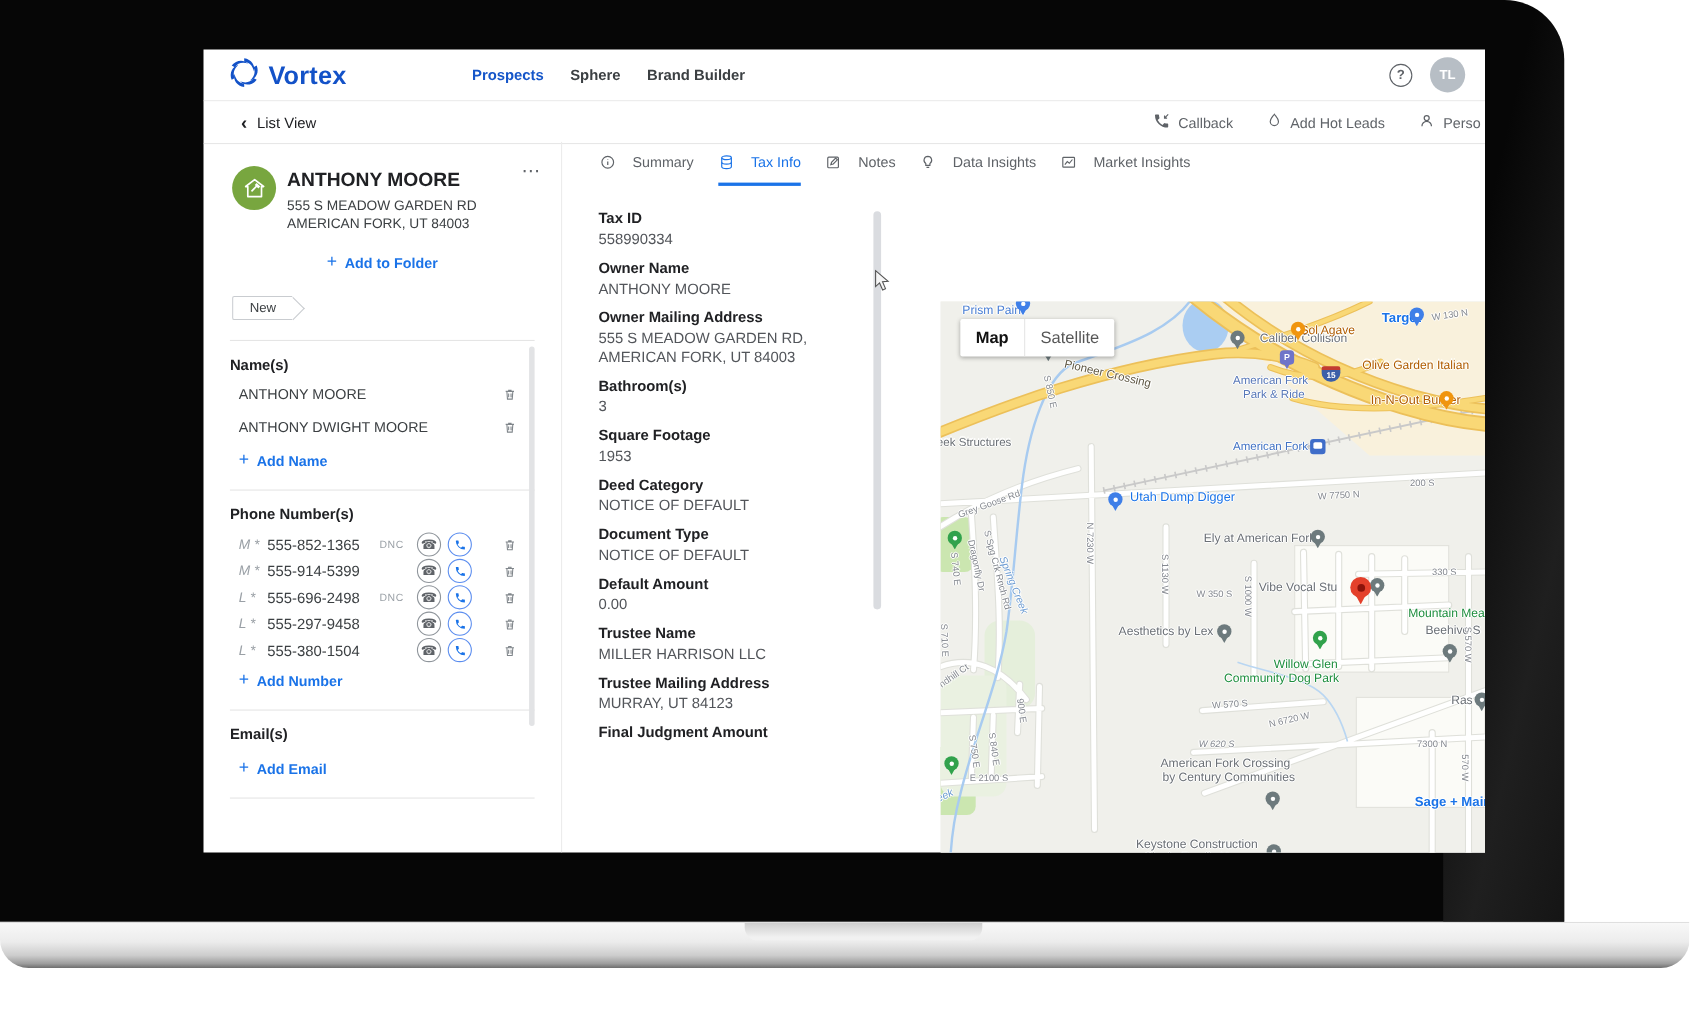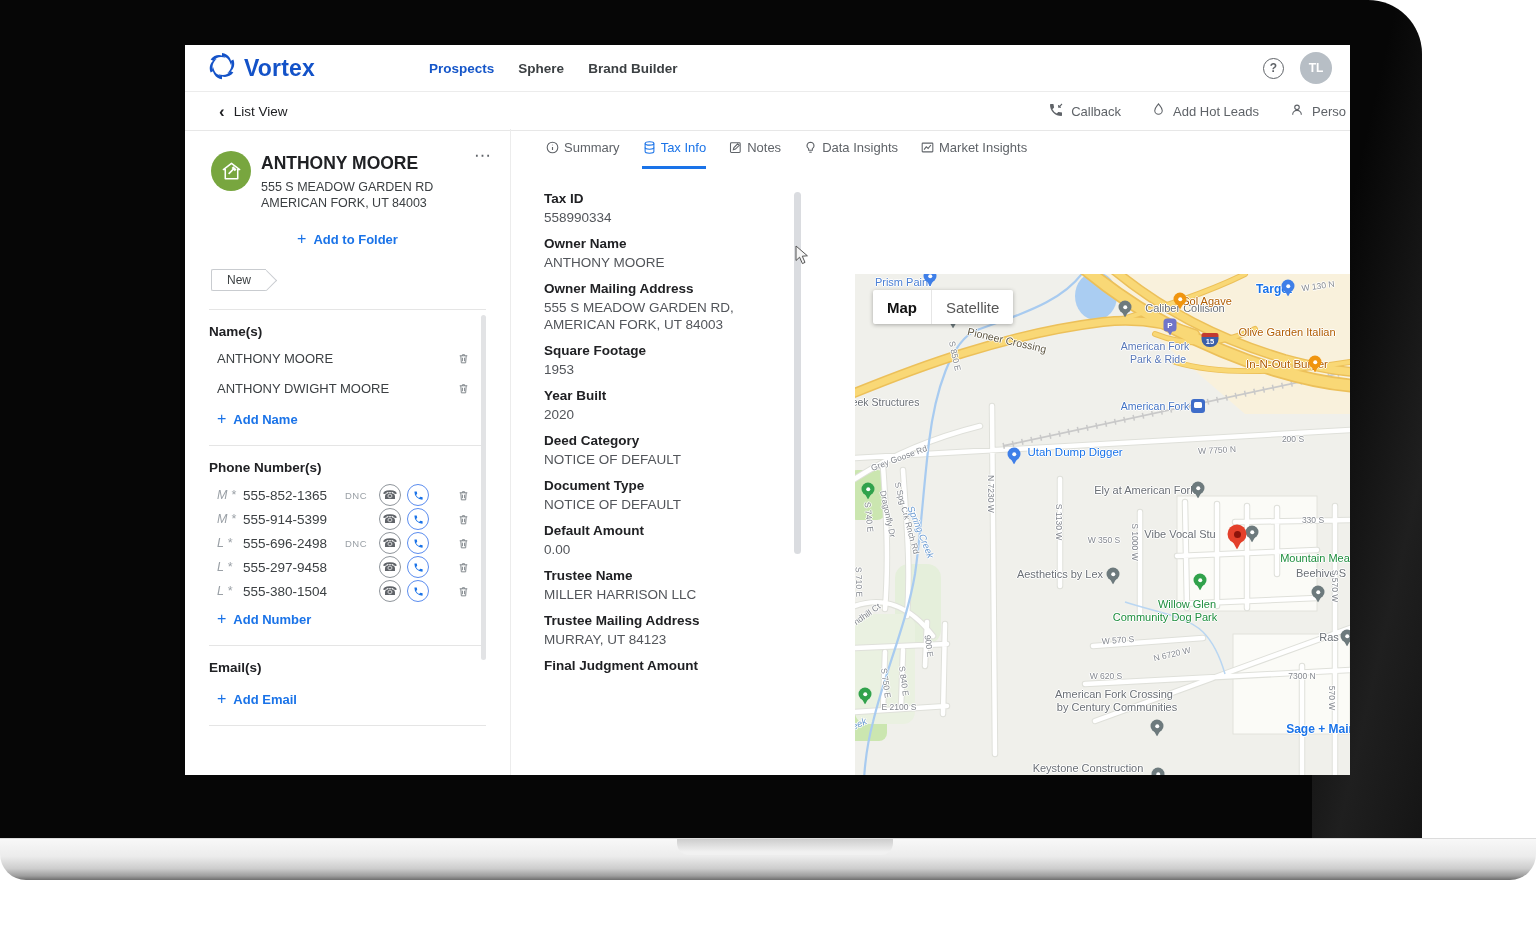--- a/index.html
+++ b/index.html
@@ -68,21 +68,21 @@
   .p-dnc{width:34px;font-size:9.5px;color:#9aa0a6;letter-spacing:.5px;}
   .circ-btn{width:22px;height:22px;border-radius:50%;display:flex;align-items:center;justify-content:center;
       margin-right:6px;cursor:pointer;box-sizing:border-box;}
   .circ-gray{border:1.4px solid #8f959b;color:#5f6368;font-size:12px;line-height:1;}
   .circ-blue{border:1.4px solid #5b8def;}
   .p-trash{margin-left:auto;}
   .lp-scroll{position:absolute;left:296px;top:186px;width:5px;height:345px;background:#e2e3e5;border-radius:3px;}
   
   .panel-mid{width:344px;position:relative;box-sizing:border-box;}
   .tabs{display:flex;align-items:center;gap:22px;padding-left:34px;height:40px;position:absolute;left:0;top:0;width:900px;}
-  .tab{display:flex;align-items:center;gap:4px;font-size:13px;color:#5f6368;cursor:pointer;
+  .tab{display:flex;align-items:center;gap:15px;font-size:13px;color:#5f6368;cursor:pointer;
        height:40px;border-bottom:3px solid transparent;box-sizing:border-box;white-space:nowrap;}
   .tab.active{color:#1a73e8;border-bottom-color:#1a73e8;font-weight:400;}
   .tab.active svg *{stroke:#1a73e8;}
   .tax-fields{position:absolute;left:33px;top:61px;width:240px;}
   .field{margin-bottom:9px;}
   .f-label{font-size:13.5px;font-weight:700;color:#202124;line-height:17px;}
   .f-value{font-size:13.5px;color:#52555a;line-height:17px;margin-top:2px;}
   .mid-scroll{position:absolute;left:283px;top:63px;width:7px;height:362px;background:#dadce0;border-radius:4px;}
   .cursor{position:absolute;left:284px;top:116px;z-index:9;}
   
@@ -412,26 +412,26 @@
             </div>
             <div class="field">
               <div class="f-label">Owner Name</div>
               <div class="f-value">ANTHONY MOORE</div>
             </div>
             <div class="field">
               <div class="f-label">Owner Mailing Address</div>
               <div class="f-value">555 S MEADOW GARDEN RD, AMERICAN FORK, UT 84003</div>
             </div>
             <div class="field">
+              <div class="f-label">Bathroom(s)</div>
+              <div class="f-value">3</div>
+            </div>
+            <div class="field">
               <div class="f-label">Square Footage</div>
               <div class="f-value">1953</div>
-            </div>
-            <div class="field">
-              <div class="f-label">Year Built</div>
-              <div class="f-value">2020</div>
             </div>
             <div class="field">
               <div class="f-label">Deed Category</div>
               <div class="f-value">NOTICE OF DEFAULT</div>
             </div>
             <div class="field">
               <div class="f-label">Document Type</div>
               <div class="f-value">NOTICE OF DEFAULT</div>
             </div>
             <div class="field">
@@ -527,21 +527,21 @@
             <span class="mlabel" style="left: 458px; top: 246px; color: rgb(132, 136, 143); font-size: 8.5px; transform: translate(-50%, -50%) rotate(0deg);">330 S</span>
             <span class="mlabel" style="left: 460px; top: 284px; color: rgb(30, 142, 62); font-size: 11px; transform: translate(-50%, -50%) rotate(0deg);">Mountain Mea</span>
             <span class="mlabel" style="left: 466px; top: 299px; color: rgb(107, 112, 118); font-size: 11px; transform: translate(-50%, -50%) rotate(0deg);">Beehive S</span>
             <span class="mlabel" style="left: 480px; top: 312px; color: rgb(132, 136, 143); font-size: 8.5px; transform: translate(-50%, -50%) rotate(90deg);">S 570 W</span>
             <span class="mlabel" style="left: 205px; top: 300px; color: rgb(107, 112, 118); font-size: 11px; transform: translate(-50%, -50%) rotate(0deg);">Aesthetics by Lex</span>
             <span class="mlabel" style="left: 332px; top: 330px; color: rgb(30, 142, 62); font-size: 11px; transform: translate(-50%, -50%) rotate(0deg);">Willow Glen</span>
             <span class="mlabel" style="left: 310px; top: 343px; color: rgb(30, 142, 62); font-size: 11px; transform: translate(-50%, -50%) rotate(0deg);">Community Dog Park</span>
             <span class="mlabel" style="left: 474px; top: 363px; color: rgb(107, 112, 118); font-size: 11px; transform: translate(-50%, -50%) rotate(0deg);">Ras</span>
             <span class="mlabel" style="left: 263px; top: 366px; color: rgb(132, 136, 143); font-size: 8.5px; transform: translate(-50%, -50%) rotate(-4deg);">W 570 S</span>
             <span class="mlabel" style="left: 317px; top: 380px; color: rgb(132, 136, 143); font-size: 8.5px; transform: translate(-50%, -50%) rotate(-13deg);">N 6720 W</span>
-            <span class="mlabel" style="left: 251px; top: 402px; color: rgb(132, 136, 143); font-size: 8.5px; transform: translate(-50%, -50%) rotate(0deg);">W 620 S</span>
+            <span class="mlabel" style="left: 251px; top: 402px; color: rgb(132, 136, 143); font-size: 8.5px; transform: translate(-50%, -50%) rotate(0deg); font-style: italic;">W 620 S</span>
             <span class="mlabel" style="left: 447px; top: 402px; color: rgb(132, 136, 143); font-size: 8.5px; transform: translate(-50%, -50%) rotate(0deg);">7300 N</span>
             <span class="mlabel" style="left: 477px; top: 424px; color: rgb(132, 136, 143); font-size: 8.5px; transform: translate(-50%, -50%) rotate(90deg);">570 W</span>
             <span class="mlabel" style="left: 466px; top: 455px; color: rgb(26, 115, 232); font-size: 12px; font-weight: 700; transform: translate(-50%, -50%) rotate(0deg);">Sage + Main</span>
             <span class="mlabel" style="left: 31px; top: 409px; color: rgb(132, 136, 143); font-size: 8.5px; transform: translate(-50%, -50%) rotate(82deg);">S 750 E</span>
             <span class="mlabel" style="left: 49px; top: 407px; color: rgb(132, 136, 143); font-size: 8.5px; transform: translate(-50%, -50%) rotate(82deg);">S 840 E</span>
             <span class="mlabel" style="left: 74px; top: 372px; color: rgb(132, 136, 143); font-size: 8.5px; transform: translate(-50%, -50%) rotate(82deg);">900 E</span>
             <span class="mlabel" style="left: 44px; top: 433px; color: rgb(132, 136, 143); font-size: 8.5px; transform: translate(-50%, -50%) rotate(0deg);">E 2100 S</span>
             <span class="mlabel" style="left: -14px; top: 458px; color: rgb(107, 155, 210); font-size: 9.5px; font-style: italic; transform: translate(-50%, -50%) rotate(-25deg);">Spring Creek</span>
             <span class="mlabel" style="left: 12px; top: 340px; color: rgb(132, 136, 143); font-size: 8.5px; transform: translate(-50%, -50%) rotate(-35deg);">ndhill Ct</span>
             <span class="mlabel" style="left: 4px; top: 308px; color: rgb(132, 136, 143); font-size: 8.5px; transform: translate(-50%, -50%) rotate(88deg);">S 710 E</span>

